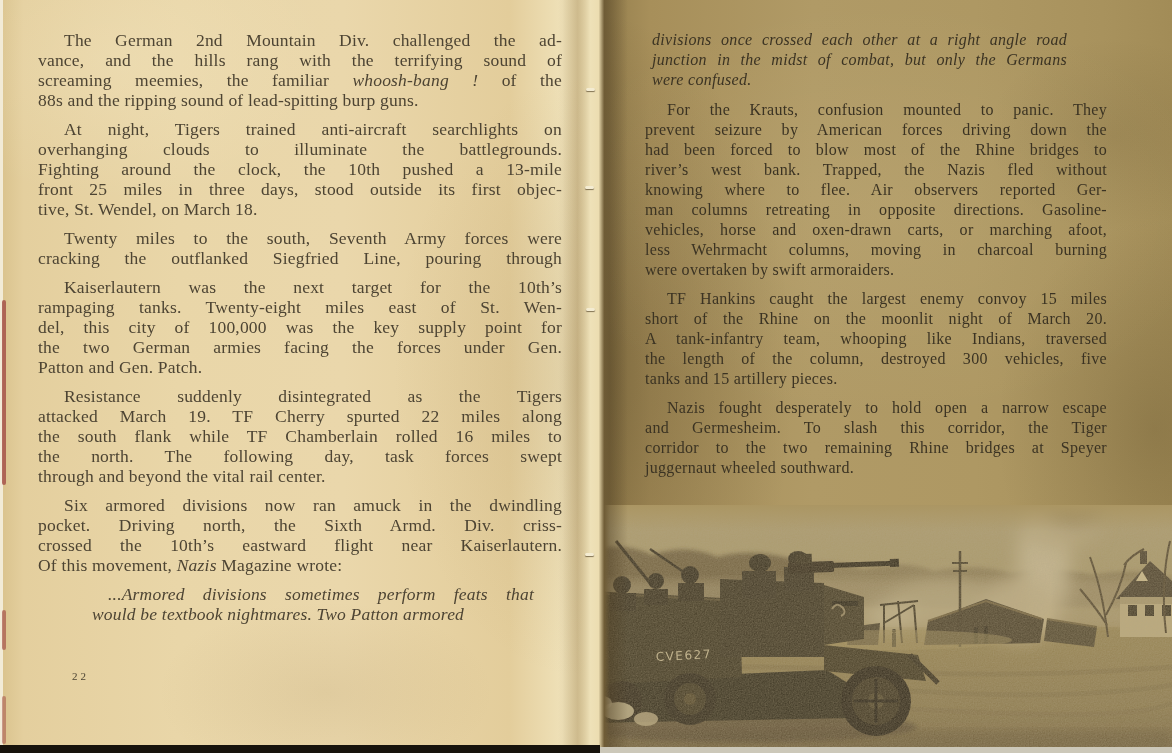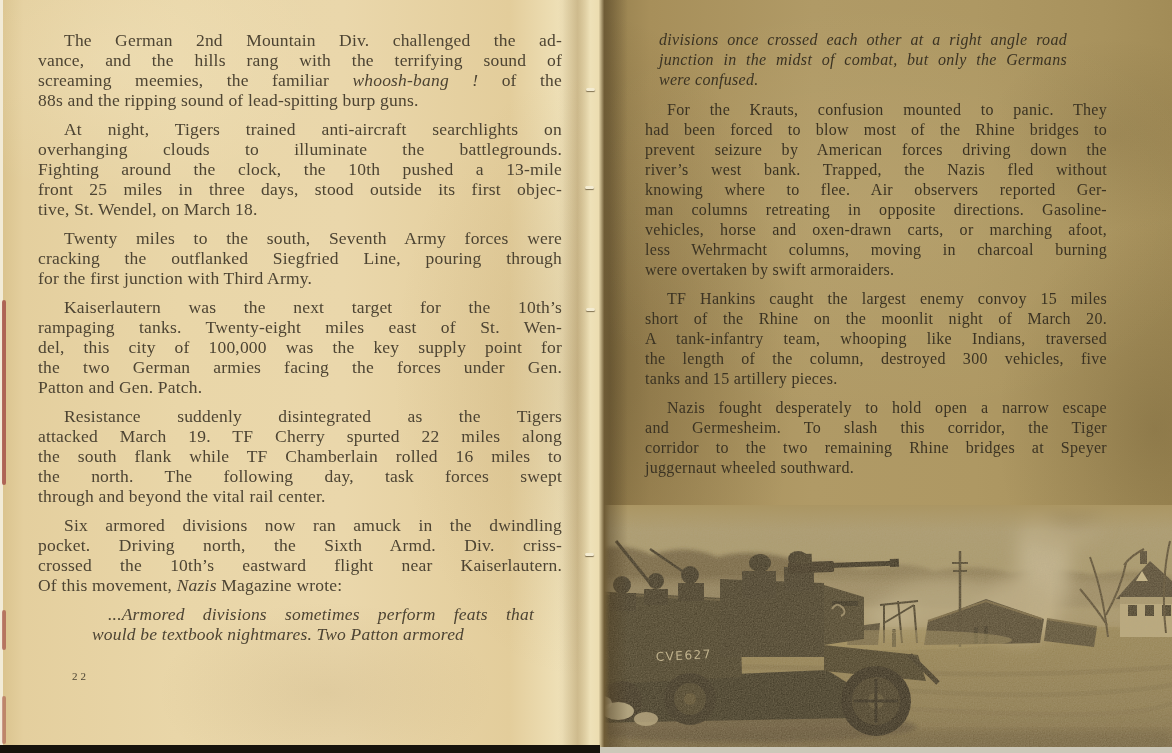--- a/index.html
+++ b/index.html
@@ -44,21 +44,21 @@
   .left-text{left:38px;top:30px;width:524px;font-size:17.5px;line-height:20px;letter-spacing:.2px;}
   .right-text{left:53px;top:30px;width:462px;font-size:16px;line-height:20px;letter-spacing:.3px;color:#3b3323;}
   .para{margin:0 0 9px 0;}
   .line{text-align:justify;text-align-last:justify;-moz-text-align-last:justify;white-space:normal;}
   .line.last{text-align-last:left;-moz-text-align-last:left;}
   .para.body .line.first{text-indent:26px;}
   .right-text .para.body .line.first{text-indent:22px;}
   .para.quote{font-style:italic;}
   .left-text .para.quote{margin:3px 28px 3px 54px;}
   .left-text .para.quote .line.first{text-indent:16px;}
-  .right-text .para.quote{margin:0 40px 10px 14px;}
+  .right-text .para.quote{margin:0 40px 10px 7px;}
   .page-num{position:absolute;left:72px;top:670px;font-size:11px;letter-spacing:3px;color:#4d4433;}
 
   
   .photo{position:absolute;left:0;top:505px;width:580px;height:248px;overflow:hidden;}
   .photo svg{display:block;}
 </style>
 </head>
 <body>
 
 <div id="spread">
@@ -75,21 +75,20 @@
         <div class="para body">
           <div class="line first"><span>At night, Tigers trained anti-aircraft searchlights on</span></div>
           <div class="line"><span>overhanging clouds to illuminate the battlegrounds.</span></div>
           <div class="line"><span>Fighting around the clock, the 10th pushed a 13-mile</span></div>
           <div class="line"><span>front 25 miles in three days, stood outside its first objec-</span></div>
           <div class="line last"><span>tive, St. Wendel, on March 18.</span></div>
         </div>
         <div class="para body">
           <div class="line first"><span>Twenty miles to the south, Seventh Army forces were</span></div>
           <div class="line"><span>cracking the outflanked Siegfried Line, pouring through</span></div>
-          <div class="line last"><span>for the first junction with Third Army.</span></div>
         </div>
         <div class="para body">
           <div class="line first"><span>Kaiserlautern was the next target for the 10th’s</span></div>
           <div class="line"><span>rampaging tanks.  Twenty-eight miles east of St. Wen-</span></div>
           <div class="line"><span>del, this city of 100,000 was the key supply point for</span></div>
           <div class="line"><span>the two German armies facing the forces under Gen.</span></div>
           <div class="line last"><span>Patton and Gen. Patch.</span></div>
         </div>
         <div class="para body">
           <div class="line first"><span>Resistance suddenly disintegrated as the Tigers</span></div>
@@ -115,22 +114,22 @@
   <div class="page page-right">
     <div class="texture texture-right"></div>
     <div class="textcol right-text">
         <div class="para quote">
           <div class="line first"><span>divisions once crossed each other at a right angle road</span></div>
           <div class="line"><span>junction in the midst of combat, but only the Germans</span></div>
           <div class="line last"><span>were confused.</span></div>
         </div>
         <div class="para body">
           <div class="line first"><span>For the Krauts, confusion mounted to panic.  They</span></div>
+          <div class="line"><span>prevent seizure by American forces driving down the</span></div>
           <div class="line"><span>had been forced to blow most of the Rhine bridges to</span></div>
-          <div class="line"><span>prevent seizure by American forces driving down the</span></div>
           <div class="line"><span>river’s west bank.  Trapped, the Nazis fled without</span></div>
           <div class="line"><span>knowing where to flee.  Air observers reported Ger-</span></div>
           <div class="line"><span>man columns retreating in opposite directions.  Gasoline-</span></div>
           <div class="line"><span>vehicles, horse and oxen-drawn carts, or marching afoot,</span></div>
           <div class="line"><span>less Wehrmacht columns, moving in charcoal burning</span></div>
           <div class="line last"><span>were overtaken by swift armoraiders.</span></div>
         </div>
         <div class="para body">
           <div class="line first"><span>TF Hankins caught the largest enemy convoy 15 miles</span></div>
           <div class="line"><span>short of the Rhine on the moonlit night of March 20.</span></div>

